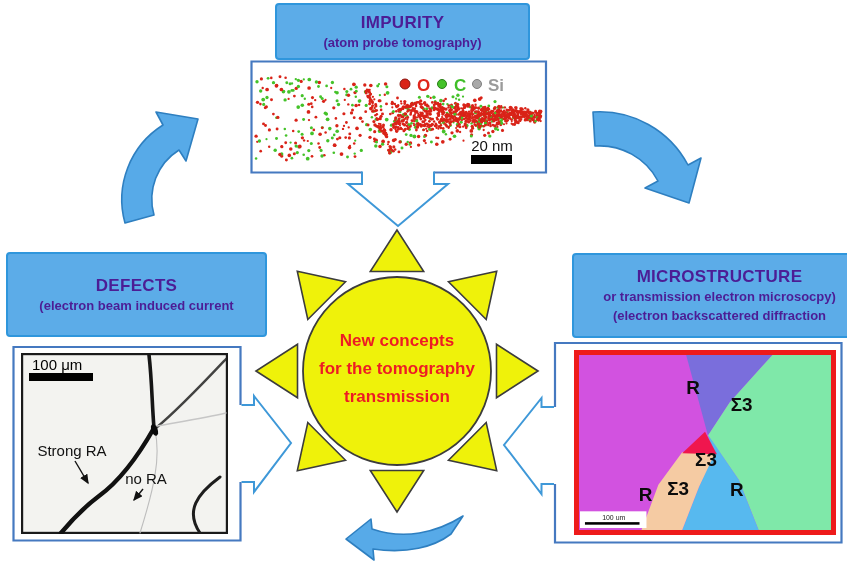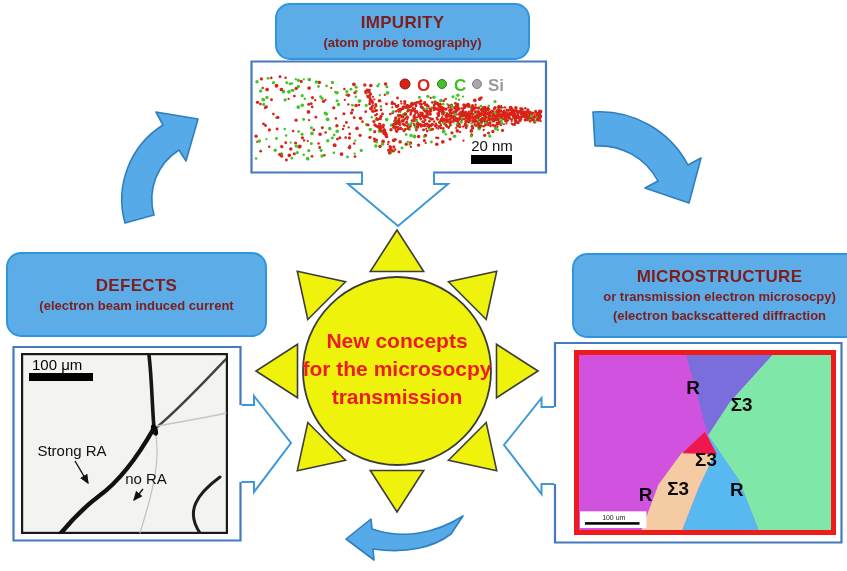--- a/index.html
+++ b/index.html
@@ -1,28 +1,28 @@
 <!DOCTYPE html>
 <html><head>
 <meta charset="utf-8">
 <style>
   html,body{margin:0;padding:0;background:#ffffff;}
   #stage{position:relative;width:847px;height:571px;background:#fff;overflow:hidden;
          font-family:"Liberation Sans",sans-serif;}
   #stage svg{position:absolute;left:0;top:0;}
   .bluebox{position:absolute;box-sizing:border-box;background:#5CACE8;border:2px solid #2F96DC;
-           border-radius:15px;color:#7f1d1d;text-align:center;font-weight:bold;z-index:5;
+           border-radius:4px;color:#4c1d95;text-align:center;font-weight:bold;z-index:5;
            display:flex;flex-direction:column;justify-content:center;}
   .bluebox .t{font-size:17px;line-height:21px;letter-spacing:.3px;}
   .bluebox .s{font-size:13px;line-height:19px;}
   #box-impurity{left:275px;top:3px;width:255px;height:57px;}
   #box-defects{left:6px;top:252px;width:261px;height:85px;align-items:center;}
   #box-micro{left:572px;top:253px;width:295px;height:85px;}
   #sun-text{position:absolute;left:277px;top:327px;width:240px;z-index:4;text-align:center;
-            color:#ED1C24;font-weight:bold;font-size:21px;line-height:28px;}
+            color:#ED1C24;font-weight:bold;font-size:17px;line-height:28px;}
   text{font-family:"Liberation Sans",sans-serif;}
 </style>
 </head>
 <body>
 
 <div id="stage">
 
 <svg width="847" height="571" viewBox="0 0 847 571">
   <defs>
     <marker id="ah" markerWidth="8" markerHeight="8" refX="6" refY="3" orient="auto">
@@ -1378,17 +1378,17 @@
 </div>
 
 <div class="bluebox" id="box-micro">
   <div class="t">MICROSTRUCTURE</div>
   <div class="s">or transmission electron microsocpy)</div>
   <div class="s">(electron backscattered diffraction</div>
 </div>
 
 <div id="sun-text">
   <div>New concepts</div>
-  <div>for the microsocpy</div>
+  <div>for the tomography</div>
   <div>transmission</div>
 </div>
 
 </div>
 
 </body></html>

